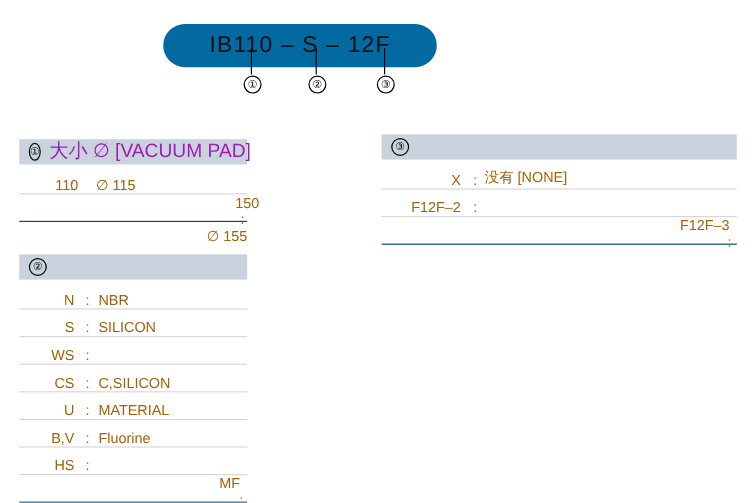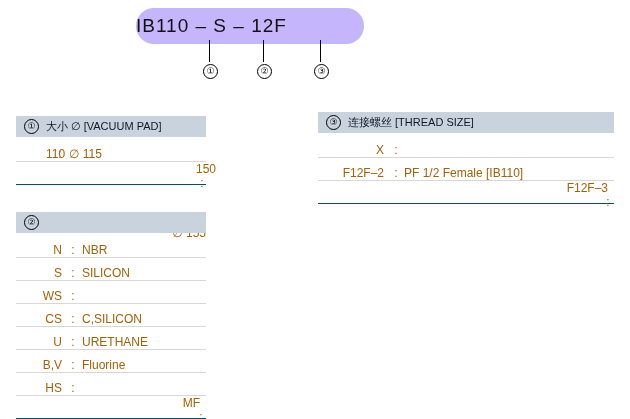--- a/index.html
+++ b/index.html
@@ -18,28 +18,28 @@
   .stage {
     position: relative;
     width: 630px;
     height: 419px;
   }
 
   
   .code-box {
     position: absolute;
     left: 136px;
-    top: 8px;
+    top: 20px;
     width: 228px;
     height: 36px;
-    background: #c4b5fd;
+    background: #0369a1;
     border-radius: 18px;
     display: flex;
     align-items: center;
-    justify-content: flex-start;
+    justify-content: center;
   }
   .code-text {
     font-size: 19px;
     letter-spacing: 1px;
     color: #111111;
     white-space: pre;
   }
 
   
   .leader {
@@ -74,22 +74,22 @@
     height: 21px;
     display: flex;
     align-items: center;
     padding-left: 8px;
     box-sizing: border-box;
   }
   .sec-header .circ {
     margin-right: 7px;
   }
   .sec-title {
-    font-size: 11px;
-    color: #0f172a;
+    font-size: 16px;
+    color: #a21caf;
     white-space: nowrap;
   }
   .rows {
     padding-top: 2px;
   }
   .row {
     height: 22px;
     display: flex;
     align-items: flex-end;
     border-bottom: 1px solid #d7d7d7;
@@ -111,21 +111,21 @@
     width: 10px;
     text-align: center;
   }
   .row .v {
     padding-left: 4px;
   }
 
   
   .sec1 .row .k { width: 40px; text-align: left; padding-left: 30px; }
   .sec1 .row .sep { width: 8px; }
-  .sec1 .row .v { padding-left: 5px; margin-top: 36px; }
+  .sec1 .row .v { padding-left: 16px; }
 
   
   .sec3 .row .k { width: 72px; text-align: right; padding-right: 6px; }
   .sec3 .row .sep { width: 12px; text-align: center; }
   .sec3 .row .v { padding-left: 2px; }
 </style>
 </head>
 <body>
 
 <div class="stage">
@@ -187,21 +187,21 @@
         <span class="sep">:</span>
       </div>
       <div class="row">
         <span class="k">CS</span>
         <span class="sep">:</span>
         <span class="v">C,SILICON</span>
       </div>
       <div class="row">
         <span class="k">U</span>
         <span class="sep">:</span>
-        <span class="v">URETHANE</span>
+        <span class="v">MATERIAL</span>
       </div>
       <div class="row">
         <span class="k">B,V</span>
         <span class="sep">:</span>
         <span class="v">Fluorine</span>
       </div>
       <div class="row">
         <span class="k">HS</span>
         <span class="sep">:</span>
       </div>
@@ -210,31 +210,30 @@
         <span class="sep">:</span>
         <span class="v">Free Free</span>
       </div>
 
     </div>
   </div>
 
   <div class="section sec3" style="left:318px; top:112px; width:296px;">
     <div class="sec-header">
       <span class="circ">③</span>
-      <span class="sec-title">连接螺丝 [THREAD SIZE]</span>
     </div>
     <div class="rows">
       <div class="row">
         <span class="k">X</span>
         <span class="sep">:</span>
+        <span class="v">没有 [NONE]</span>
       </div>
       <div class="row">
         <span class="k">F12F–2</span>
         <span class="sep">:</span>
-        <span class="v">PF 1/2 Female  [IB110]</span>
       </div>
       <div class="row">
         <span class="k">F12F–3</span>
         <span class="sep">:</span>
       </div>
     </div>
   </div>
 
 </div>
 

